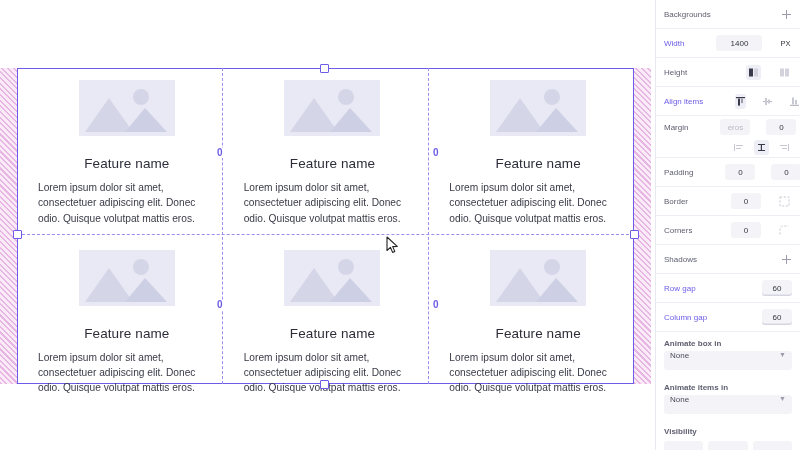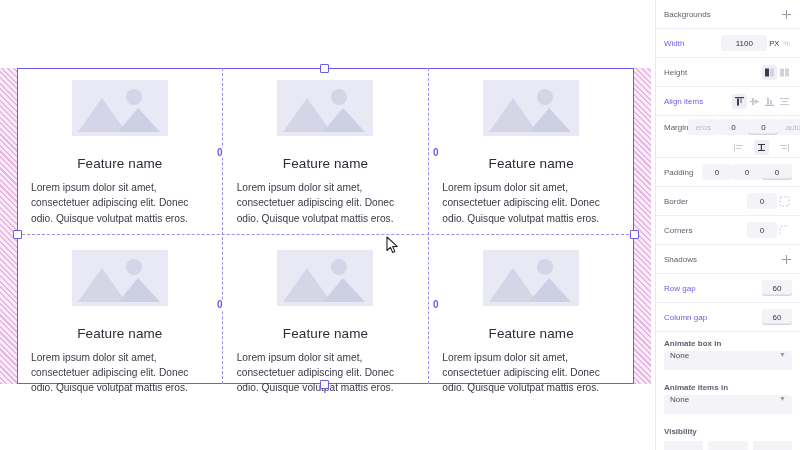--- a/index.html
+++ b/index.html
@@ -57,21 +57,21 @@
     position: absolute;
     width: 9px; height: 9px;
     background: #ffffff;
     border: 1.6px solid #6c5ce7;
     border-radius: 1px;
   }
 
   
   #grid {
     position: absolute;
-    left: 17px; top: 68px;
+    left: 24px; top: 68px;
     width: 617px; height: 256px;
     display: grid;
     grid-template-columns: repeat(3, 1fr);
     grid-template-rows: repeat(2, 1fr);
   }
   .card {
     display: flex; flex-direction: column;
     align-items: center;
     padding: 12px 14px;
   }
@@ -103,21 +103,21 @@
     border-left: 1px solid #e8e8ef;
     font-size: 8px;
     position: relative;
     overflow: hidden;
   }
   .row {
     display: flex; align-items: center;
     padding: 0 8px;
     height: 29px;
     border-bottom: 1px solid #eeeef4;
-    gap: 0;
+    gap: 16px;
   }
   .row.noline { border-bottom: none; }
   .lbl { font-size: 8px; color: #5f6070; white-space: nowrap; }
   .lbl.accent { color: #6c5ce7; }
   .spacer { flex: 1; }
 
   .plus {
     width: 11px; height: 11px; position: relative; cursor: pointer;
     color: #8a8a9a;
   }
@@ -278,21 +278,21 @@
 
     <div class="row">
       <span class="lbl">Backgrounds</span>
       <span class="spacer"></span>
       <span class="plus"></span>
     </div>
 
     <div class="row">
       <span class="lbl accent">Width</span>
       <span class="spacer"></span>
-      <span class="num wide">1100</span>
+      <span class="num wide">1400</span>
       <span class="unit">PX</span>
       <span class="unit off">%</span>
     </div>
 
     <div class="row">
       <span class="lbl">Height</span>
       <span class="spacer"></span>
       <span class="icobtn sel">
         <svg width="11" height="11" viewBox="0 0 11 11">
             <rect x="1" y="1.5" width="4" height="8" fill="#3a3b4a"></rect>

